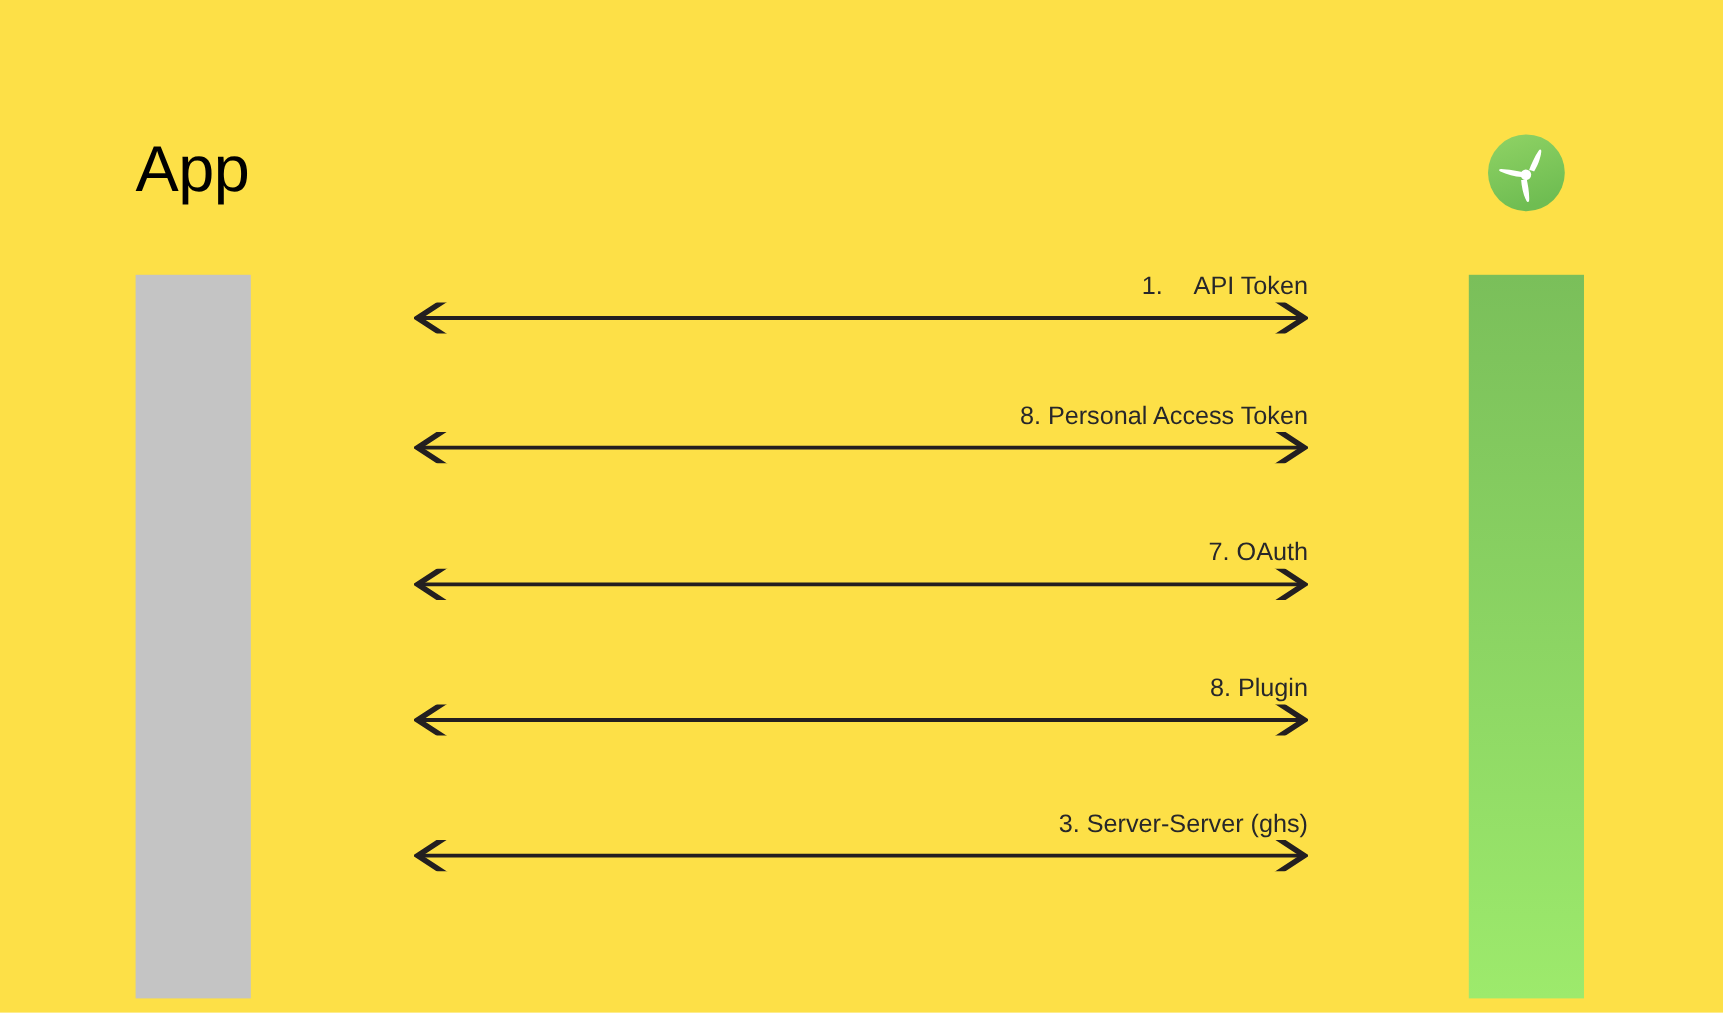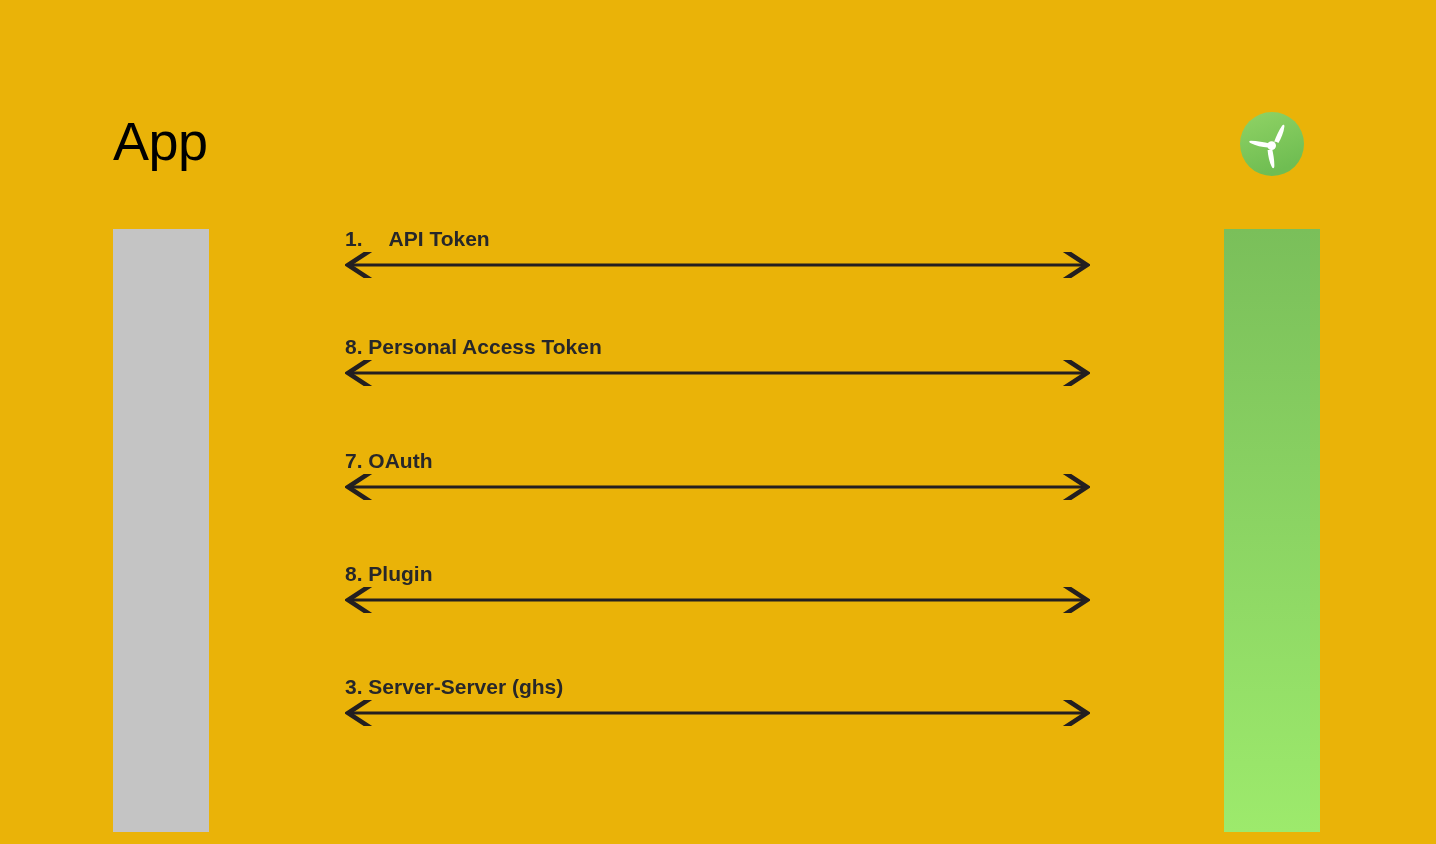--- a/index.html
+++ b/index.html
@@ -8,21 +8,21 @@
     padding: 0;
     background: #ffffff;
   }
   body {
     font-family: "Liberation Sans", sans-serif;
   }
   #slide {
     position: relative;
     width: 1436px;
     height: 844px;
-    background: #eab308;
+    background: #fde047;
     overflow: hidden;
   }
 
   
   #app-title {
     position: absolute;
     left: 113px;
     top: 114px;
     font-family: "Liberation Sans", sans-serif;
     font-size: 54px;
@@ -72,24 +72,24 @@
     position: absolute;
     left: 345px;
     width: 745px;
     height: 0;
   }
   .message-label {
     position: absolute;
     left: 0;
     bottom: 14px;
     width: 100%;
-    text-align: left;
+    text-align: right;
     font-family: "Liberation Sans", sans-serif;
     font-size: 21px;
-    font-weight: bold;
+    font-weight: normal;
     color: #27272a;
     white-space: pre;
     line-height: 1.2;
   }
   .message-arrow {
     position: absolute;
     left: 0;
     top: -13px;
     width: 745px;
     height: 26px;

